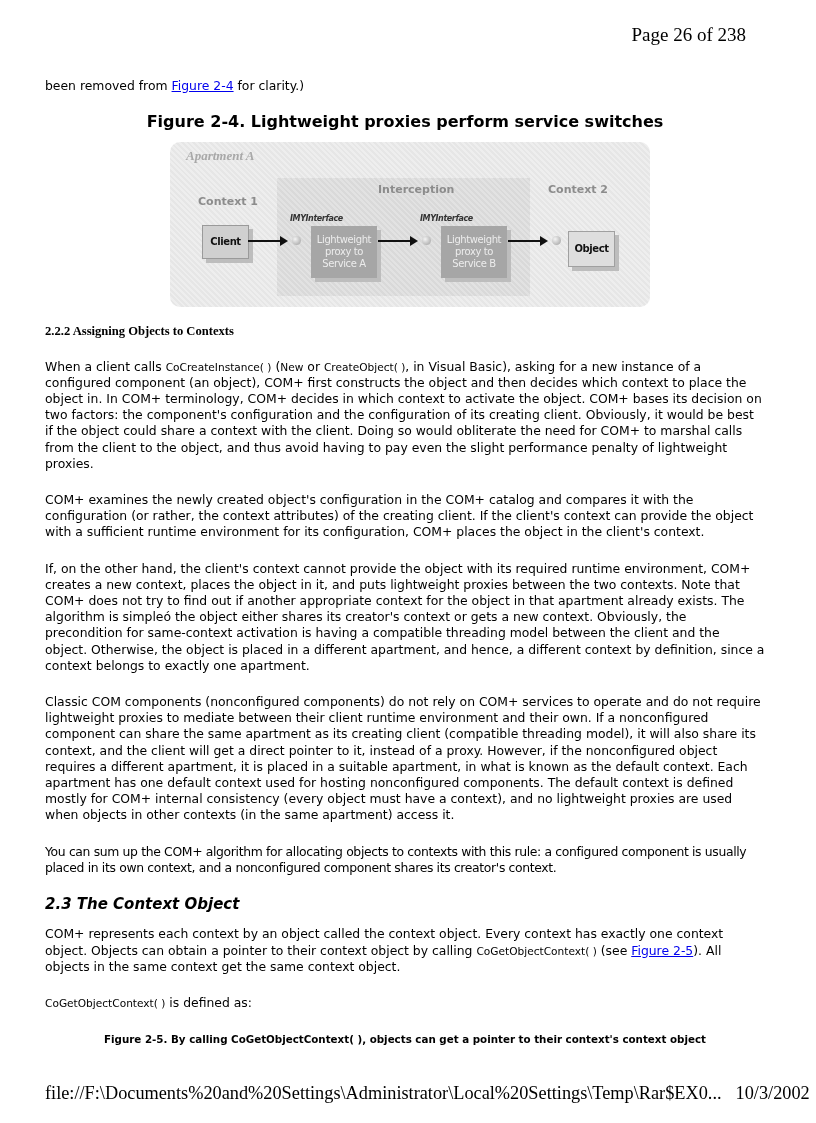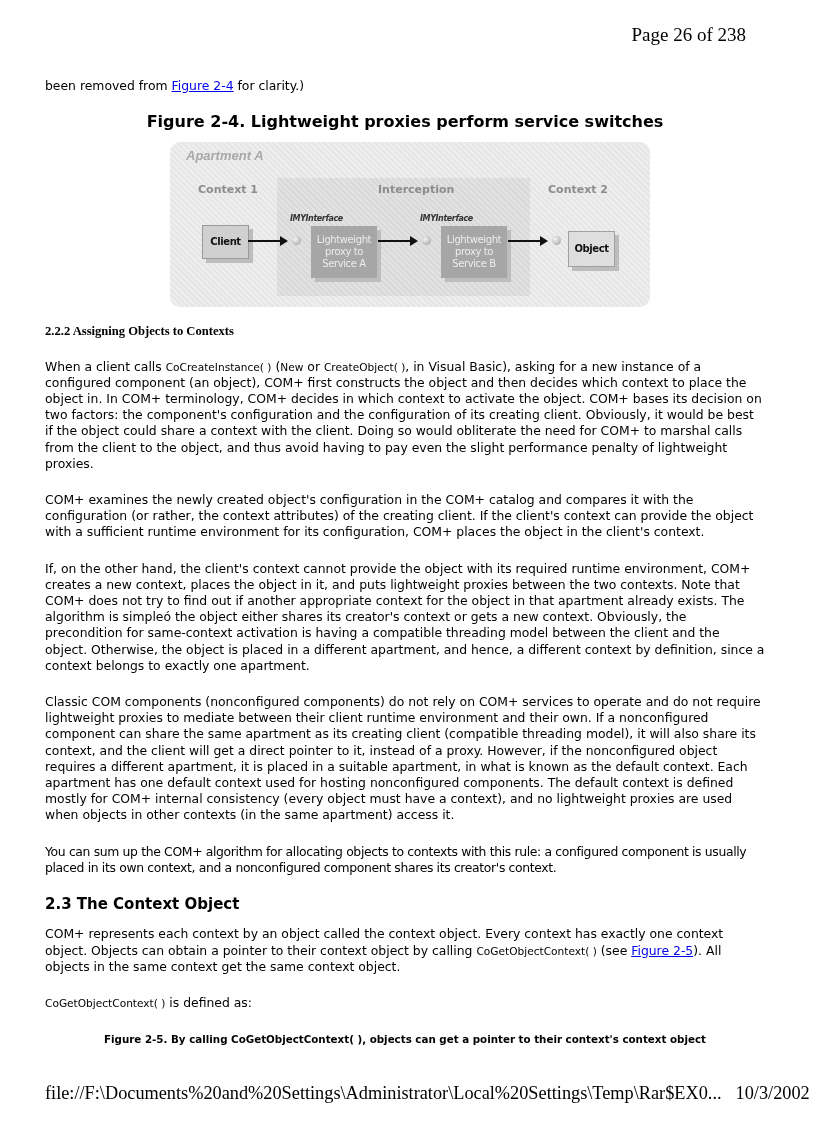--- a/index.html
+++ b/index.html
@@ -7,29 +7,29 @@
          font-family: "DejaVu Sans", sans-serif; color: #000; }
   .page-header { position: absolute; top: 24px; right: 70px;
          font-family: "Liberation Serif", serif; font-size: 19px; }
   .content { position: absolute; left: 45px; top: 78px; width: 720px;
          font-size: 12.4px; line-height: 16.2px; }
   p { margin: 0 0 20px 0; }
   .code { font-size: 10.6px; }
   a.xref { color: #0000ee; text-decoration: underline; }
   .fig-caption { font-weight: bold; font-size: 16px; text-align: center; margin: 8px 0 12px 0; }
   h3.sub { font-size: 12.6px; font-weight: bold; margin: 16px 0 19px 0; font-family: Liberation Serif, serif; }
-  h2.sec { font-size: 15px; font-weight: bold; margin: 8px 0 14px 0; }
+  h2.sec { font-size: 15px; font-weight: bold; margin: 8px 0 14px 0; font-style: italic; }
   .condensed { letter-spacing: -0.35px; }
 
   
   .diagram { position: relative; width: 480px; height: 165px; margin: 0 auto 14px auto; left: 5px; }
   .apartment { position: absolute; inset: 0; border-radius: 10px;
        background: repeating-linear-gradient(45deg,#e6e6e6 0 2px,#eeeeee 2px 4px); }
   .apt-label { position: absolute; left: 16px; top: 6px; font-style: italic; font-weight: bold;
-       font-size: 13px; color: #a8a8a8; font-family: Liberation Sans, sans-serif; }
+       font-size: 13px; color: #a8a8a8; font-family: Liberation Serif, serif; }
   .interception { position: absolute; left: 107px; top: 36px; width: 253px; height: 118px;
        background: repeating-linear-gradient(45deg,#d9d9d9 0 2px,#e2e2e2 2px 4px); }
   .ctx-label { position: absolute; font-weight: bold; font-size: 11px; color: #8c8c8c; }
   .iface-label { position: absolute; font-style: italic; font-weight: bold; font-size: 8px; color: #333; letter-spacing: -0.4px; }
   .box { position: absolute; display: flex; align-items: center; justify-content: center; text-align: center;
        font-size: 10px; font-weight: bold; box-shadow: 4px 4px 0 #bdbdbd; letter-spacing: -0.4px; }
   .box.light { background: #d0d0d0; border: 1px solid #9a9a9a; color: #111; }
   .box.proxy { background: #a6a6a6; color: #ececec; font-weight: normal; line-height: 12px; font-size: 10px; }
   .box.object { background: #dedede; border: 1px solid #a0a0a0; color: #111; }
   .arrow { position: absolute; height: 2px; background: #111; }
@@ -50,21 +50,21 @@
 <div class="content">
 
   <p><span>been removed from </span><a class="xref" href="#">Figure 2-4</a><span> for clarity.)</span></p>
 
   <div class="fig-caption">Figure 2-4. Lightweight proxies perform service switches</div>
 
   <div class="diagram">
     <div class="apartment"></div>
     <div class="apt-label">Apartment A</div>
     <div class="interception"></div>
-    <div class="ctx-label" style="left:28px;top:40px;">Context 1</div>
+    <div class="ctx-label" style="left:28px;top:52px;">Context 1</div>
     <div class="ctx-label" style="left:208px;top:40px;">Interception</div>
     <div class="ctx-label" style="left:378px;top:40px;">Context 2</div>
     <div class="iface-label" style="left:120px;top:69px;">IMYInterface</div>
     <div class="iface-label" style="left:250px;top:69px;">IMYInterface</div>
 
     <div class="box light" style="left:32px;top:83px;width:45px;height:32px;">Client</div>
     <div class="arrow" style="left:78px;top:98px;width:38px;"></div>
     <div class="lollipop" style="left:122px;top:94px;"></div>
     <div class="box proxy" style="left:141px;top:84px;width:66px;height:52px;">
       <div>

